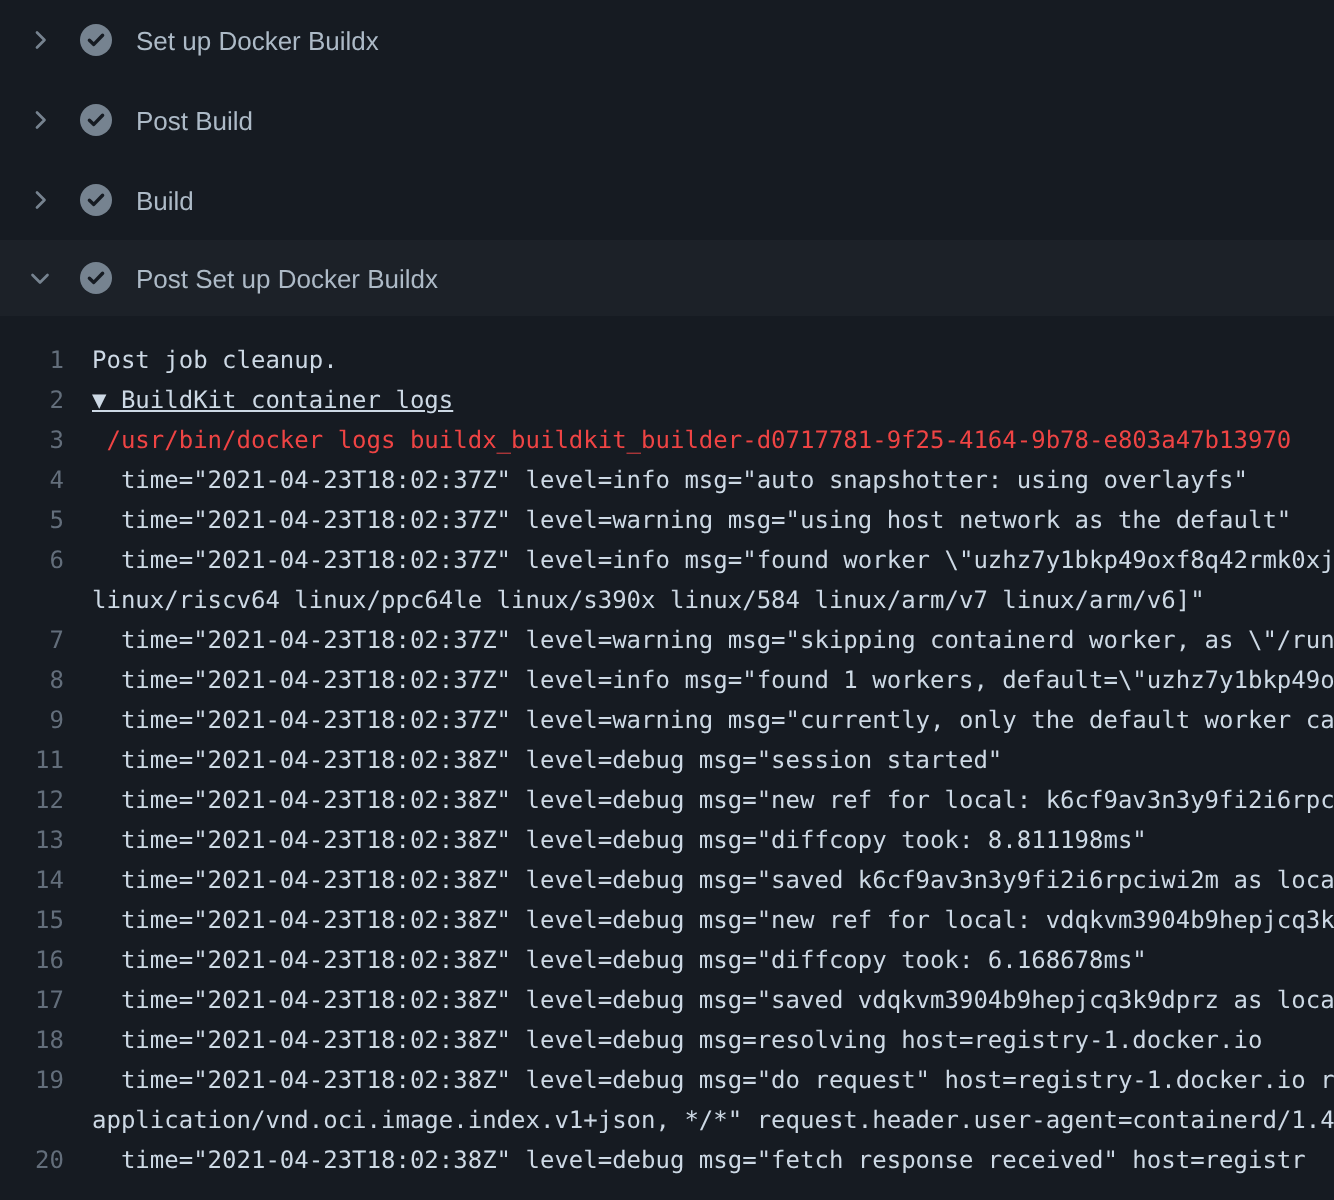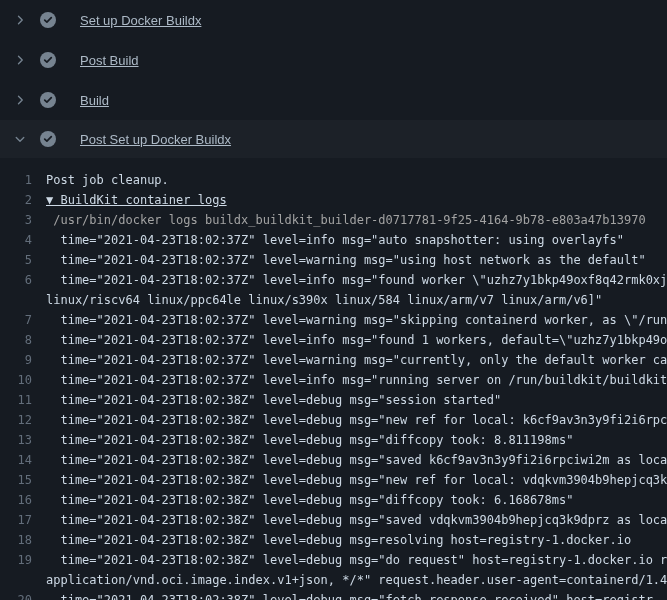--- a/index.html
+++ b/index.html
@@ -27,21 +27,21 @@
     width: 16px; height: 16px;
     display: flex; align-items: center; justify-content: center;
     flex: none;
   }
   .check {
     margin-left: 12px;
     width: 16px; height: 16px;
     flex: none;
     display: flex; align-items: center; justify-content: center;
   }
-  .step-label { margin-left: 24px; white-space: nowrap; text-decoration: underline; }
+  .step-label { margin-left: 12px; white-space: nowrap; }
   .log {
     padding-top: 12px;
     font-family: "DejaVu Sans Mono", "Liberation Mono", monospace;
     font-size: 12px;
     line-height: 20px;
   }
   .log-row {
     display: flex;
     height: 20px;
     white-space: pre;
@@ -49,21 +49,21 @@
   }
   .log-num {
     width: 46px;
     flex: none;
     text-align: right;
     padding-right: 14px;
     color: #636e7b;
     cursor: pointer;
   }
   .log-text { color: #cdd9e5; }
-  .log-text.command { color: #a3a3a3; }
+  .log-text.command { color: #ef4444; }
   .log-text.group { color: #cdd9e5; cursor: pointer; text-decoration: underline; }
 </style>
 </head>
 <body>
 
 <div class="steps">
   <div class="step-row">
     <span class="chev chev-right" style="display: flex;">
       <svg width="12" height="12" viewBox="0 0 16 16">
           <path d="M6 3l5 5-5 5" stroke="#768390" stroke-width="1.8" fill="none" stroke-linecap="round" stroke-linejoin="round"></path>
@@ -131,21 +131,20 @@
     <div class="log-row"><span class="log-num">1</span><span class="log-text">Post job cleanup.</span></div>
     <div class="log-row"><span class="log-num">2</span><span class="log-text group">▼ BuildKit container logs</span></div>
     <div class="log-row"><span class="log-num">3</span><span class="log-text command"> /usr/bin/docker logs buildx_buildkit_builder-d0717781-9f25-4164-9b78-e803a47b13970</span></div>
     <div class="log-row"><span class="log-num">4</span><span class="log-text">  time="2021-04-23T18:02:37Z" level=info msg="auto snapshotter: using overlayfs"</span></div>
     <div class="log-row"><span class="log-num">5</span><span class="log-text">  time="2021-04-23T18:02:37Z" level=warning msg="using host network as the default"</span></div>
     <div class="log-row"><span class="log-num">6</span><span class="log-text">  time="2021-04-23T18:02:37Z" level=info msg="found worker \"uzhz7y1bkp49oxf8q42rmk0xj</span></div>
     <div class="log-row"><span class="log-num"></span><span class="log-text">linux/riscv64 linux/ppc64le linux/s390x linux/584 linux/arm/v7 linux/arm/v6]"</span></div>
     <div class="log-row"><span class="log-num">7</span><span class="log-text">  time="2021-04-23T18:02:37Z" level=warning msg="skipping containerd worker, as \"/run</span></div>
     <div class="log-row"><span class="log-num">8</span><span class="log-text">  time="2021-04-23T18:02:37Z" level=info msg="found 1 workers, default=\"uzhz7y1bkp49o</span></div>
     <div class="log-row"><span class="log-num">9</span><span class="log-text">  time="2021-04-23T18:02:37Z" level=warning msg="currently, only the default worker ca</span></div>
-    <div class="log-row"><span class="log-num">10</span><span class="log-text">  time="2021-04-23T18:02:37Z" level=info msg="running server on /run/buildkit/buildkit</span></div>
     <div class="log-row"><span class="log-num">11</span><span class="log-text">  time="2021-04-23T18:02:38Z" level=debug msg="session started"</span></div>
     <div class="log-row"><span class="log-num">12</span><span class="log-text">  time="2021-04-23T18:02:38Z" level=debug msg="new ref for local: k6cf9av3n3y9fi2i6rpc</span></div>
     <div class="log-row"><span class="log-num">13</span><span class="log-text">  time="2021-04-23T18:02:38Z" level=debug msg="diffcopy took: 8.811198ms"</span></div>
     <div class="log-row"><span class="log-num">14</span><span class="log-text">  time="2021-04-23T18:02:38Z" level=debug msg="saved k6cf9av3n3y9fi2i6rpciwi2m as loca</span></div>
     <div class="log-row"><span class="log-num">15</span><span class="log-text">  time="2021-04-23T18:02:38Z" level=debug msg="new ref for local: vdqkvm3904b9hepjcq3k</span></div>
     <div class="log-row"><span class="log-num">16</span><span class="log-text">  time="2021-04-23T18:02:38Z" level=debug msg="diffcopy took: 6.168678ms"</span></div>
     <div class="log-row"><span class="log-num">17</span><span class="log-text">  time="2021-04-23T18:02:38Z" level=debug msg="saved vdqkvm3904b9hepjcq3k9dprz as loca</span></div>
     <div class="log-row"><span class="log-num">18</span><span class="log-text">  time="2021-04-23T18:02:38Z" level=debug msg=resolving host=registry-1.docker.io</span></div>
     <div class="log-row"><span class="log-num">19</span><span class="log-text">  time="2021-04-23T18:02:38Z" level=debug msg="do request" host=registry-1.docker.io r</span></div>
     <div class="log-row"><span class="log-num"></span><span class="log-text">application/vnd.oci.image.index.v1+json, */*" request.header.user-agent=containerd/1.4</span></div>

